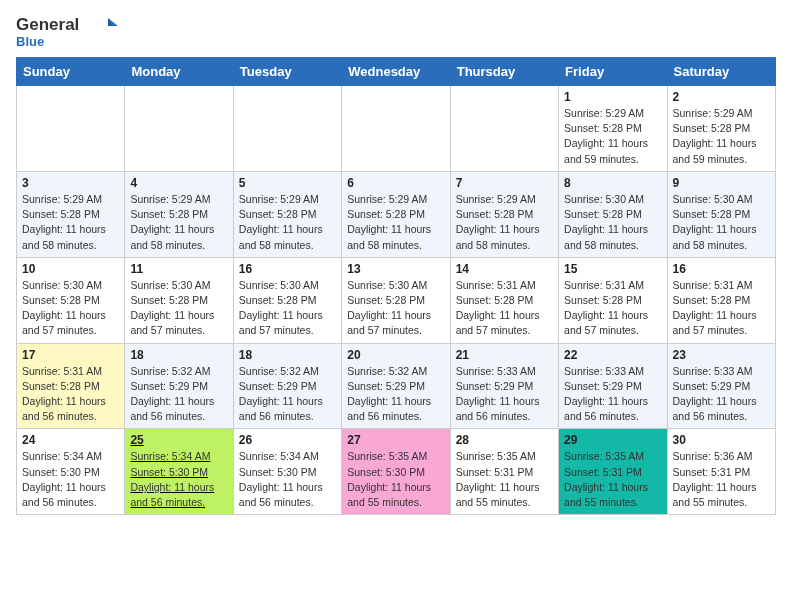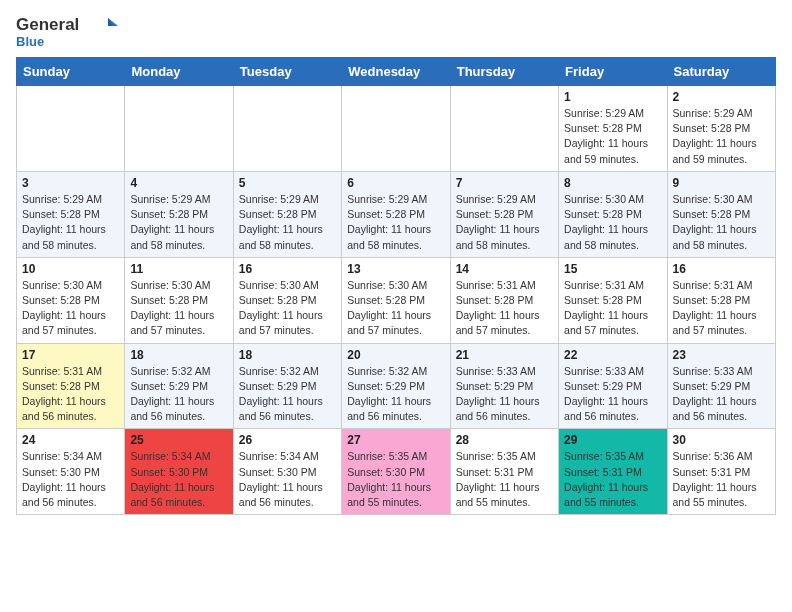--- a/index.html
+++ b/index.html
@@ -211,21 +211,21 @@
         <td style="background-color: rgb(240, 245, 252);">
           <span class="day-number">23</span>
           <div class="day-info">Sunrise: 5:33 AM<br>Sunset: 5:29 PM<br>Daylight: 11 hours and 56 minutes.</div>
         </td>
       </tr>
       <tr>
         <td style="background-color: rgb(255, 255, 255);">
           <span class="day-number">24</span>
           <div class="day-info">Sunrise: 5:34 AM<br>Sunset: 5:30 PM<br>Daylight: 11 hours and 56 minutes.</div>
         </td>
-        <td style="background-color: #ef4444;">
+        <td style="background-color: #bef264; text-decoration: underline;">
           <span class="day-number">25</span>
           <div class="day-info">Sunrise: 5:34 AM<br>Sunset: 5:30 PM<br>Daylight: 11 hours and 56 minutes.</div>
         </td>
         <td style="background-color: rgb(255, 255, 255);">
           <span class="day-number">26</span>
           <div class="day-info">Sunrise: 5:34 AM<br>Sunset: 5:30 PM<br>Daylight: 11 hours and 56 minutes.</div>
         </td>
         <td style="background-color: #f9a8d4;">
           <span class="day-number">27</span>
           <div class="day-info">Sunrise: 5:35 AM<br>Sunset: 5:30 PM<br>Daylight: 11 hours and 55 minutes.</div>

